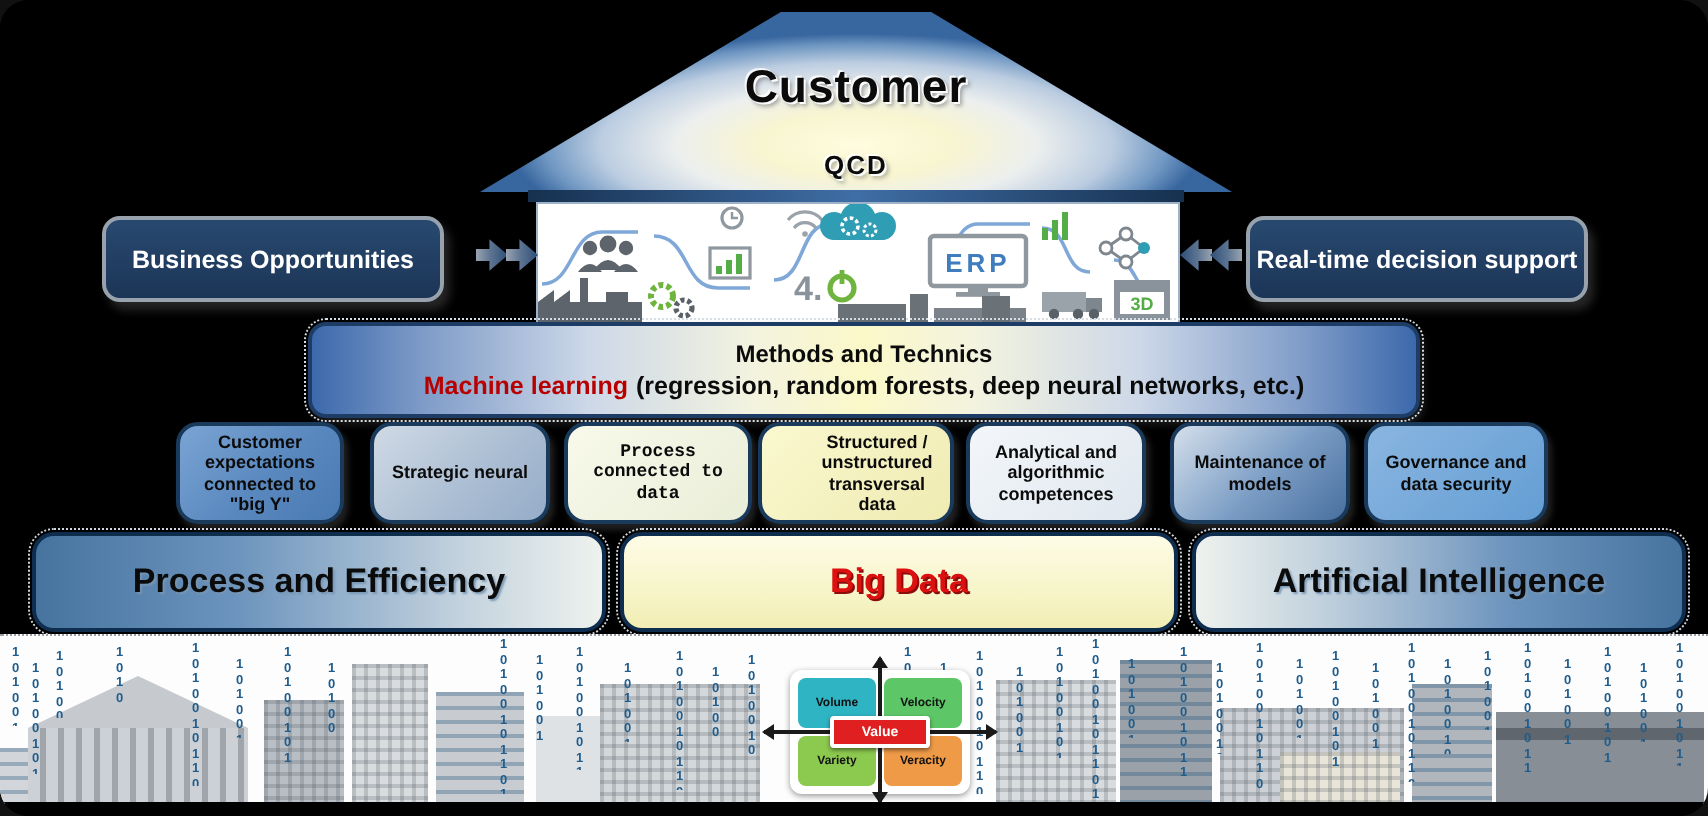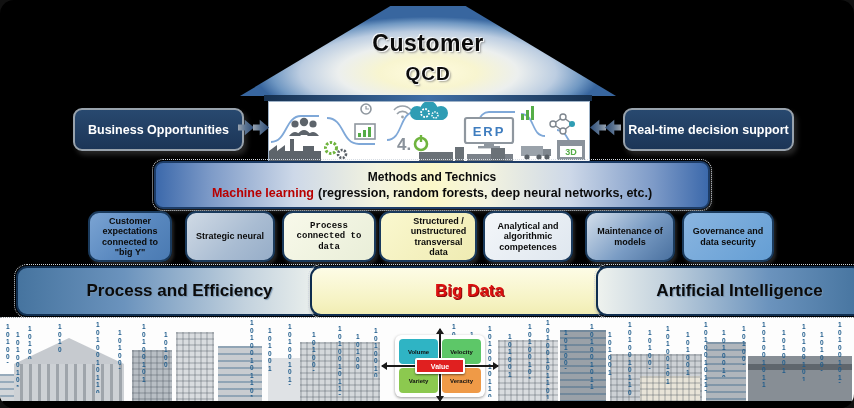--- a/index.html
+++ b/index.html
@@ -6,34 +6,34 @@
   #slide{position:relative;width:854px;height:408px;background:#000;border-radius:14px;
     overflow:hidden;font-family:"Liberation Sans",sans-serif;}
 
   
   .pyramid{position:absolute;left:240px;top:6px;width:376px;height:90px;
     clip-path:polygon(40% 0,60% 0,100% 100%,0 100%);
     background:radial-gradient(ellipse 46% 62% at 50% 74%, #fffce0 0%, #f8f5d0 28%, #ecefee 52%, #bccde1 74%, #6f97c2 90%, #38669f 100%);
     text-align:center;}
   .pyr-title{display:block;margin-top:24px;font-size:23px;font-weight:bold;color:#0b0b0b;letter-spacing:.5px;
     text-shadow:1px 1px 0 rgba(255,255,255,.95),-1px -1px 0 rgba(255,255,255,.8),2px 2px 2px rgba(110,110,110,.6);}
-  .pyr-sub{display:block;margin-top:6px;font-size:19px;font-weight:bold;color:#0b0b0b;letter-spacing:1px;
+  .pyr-sub{display:block;margin-top:18px;font-size:13px;font-weight:bold;color:#0b0b0b;letter-spacing:1px;
     text-shadow:1px 1px 0 rgba(255,255,255,.95),-1px -1px 0 rgba(255,255,255,.8),2px 2px 2px rgba(110,110,110,.6);}
   .base-bar{position:absolute;left:264px;top:95px;width:328px;height:6px;
     background:linear-gradient(90deg,#16304f,#3f6ea6 50%,#16304f);}
 
   
   .collage{position:absolute;left:268px;top:101px;width:320px;height:60px;background:#fff;border:1px solid #9fb3c8;}
 
   
   .sidebox{position:absolute;top:108px;height:39px;border:2.5px solid #98a2ac;border-radius:9px;
     background:linear-gradient(180deg,#28496f,#1c3557);display:flex;align-items:center;justify-content:center;
     box-shadow:3px 4px 5px rgba(70,70,70,.55);}
   .sidebox span{color:#fff;font-weight:bold;font-size:12.5px;text-align:center;line-height:14px;}
-  .sb-l{left:73px;width:167px;}
+  .sb-l{left:51px;width:167px;}
   .sb-r{left:623px;width:167px;}
   .arr{position:absolute;top:119px;width:16px;height:17px;
     background:linear-gradient(90deg,#9aa4b0 0%,#5d7592 45%,#2e4d78 100%);
     clip-path:polygon(0 32%,42% 32%,42% 4%,100% 50%,42% 96%,42% 68%,0 68%);
     filter:drop-shadow(1px 1px 1px rgba(0,0,0,.8));}
   .arr.l{transform:scaleX(-1);}
 
   
   .methods{position:absolute;left:154px;top:161px;width:552px;height:44px;border:2px solid #1d3c66;border-radius:9px;
     background:linear-gradient(90deg,#3c69ab 0%,#7e9bc8 10%,#cdd8e8 25%,#f3f3df 40%,#fbf8c8 50%,#f3f3df 60%,#cdd8e8 75%,#7e9bc8 90%,#3c69ab 100%);
@@ -52,21 +52,21 @@
   .b2{left:185px;width:90px;background:linear-gradient(135deg,#d0dae5 0%,#a9bcd2 60%,#96adc8 100%);}
   .b3{left:282px;width:94px;background:linear-gradient(135deg,#f8f9ea 0%,#e9eed8 100%);font-family:Liberation Mono, monospace;}
   .b4{left:379px;width:98px;background:linear-gradient(135deg,#faf8cf 0%,#efebb2 100%);padding-left:24px;}
   .b5{left:483px;width:90px;background:linear-gradient(135deg,#f3f6f9 0%,#dfe7ef 100%);justify-content:flex-end;}
   .b6{left:585px;width:90px;background:linear-gradient(135deg,#d4dfeb 0%,#7a9cc4 55%,#49709f 100%);}
   .b7{left:682px;width:92px;background:linear-gradient(135deg,#8ab5e0 0%,#649ed4 100%);}
 
   
   .pillar{position:absolute;top:266px;height:46px;border:2px solid #0f2d4e;border-radius:11px;
     display:flex;align-items:center;justify-content:center;
-    outline:1px dotted #cfd6de;outline-offset:1px;box-shadow:3px 4px 5px rgba(0,0,0,.8);padding-left:20px;}
+    outline:1px dotted #cfd6de;outline-offset:1px;box-shadow:3px 4px 5px rgba(0,0,0,.8);}
   .pillar span{font-size:17px;font-weight:bold;color:#0b0b0b;
     text-shadow:1px 1px 1px rgba(120,150,180,.9);}
   .p1{left:16px;width:283px;background:linear-gradient(90deg,#46749f 0%,#6b93bd 35%,#c3d2de 75%,#eef2ee 100%);}
   .p2{left:310px;width:275px;background:linear-gradient(180deg,#fdfce6 0%,#f6f3c4 70%,#f1edb4 100%);}
   .p2 span{color:#dd1010;text-shadow:1px 1px 0 #8a0c0c;}
   .p3{left:596px;width:243px;background:linear-gradient(90deg,#eef2ee 0%,#c3d2de 25%,#6b93bd 65%,#46749f 100%);}
 
   
   .city{position:absolute;left:0;top:317px;width:854px;height:84px;background:#fdfdfd;border-top:1px dotted #9aa0a6;}
   .bld{position:absolute;bottom:0;}

